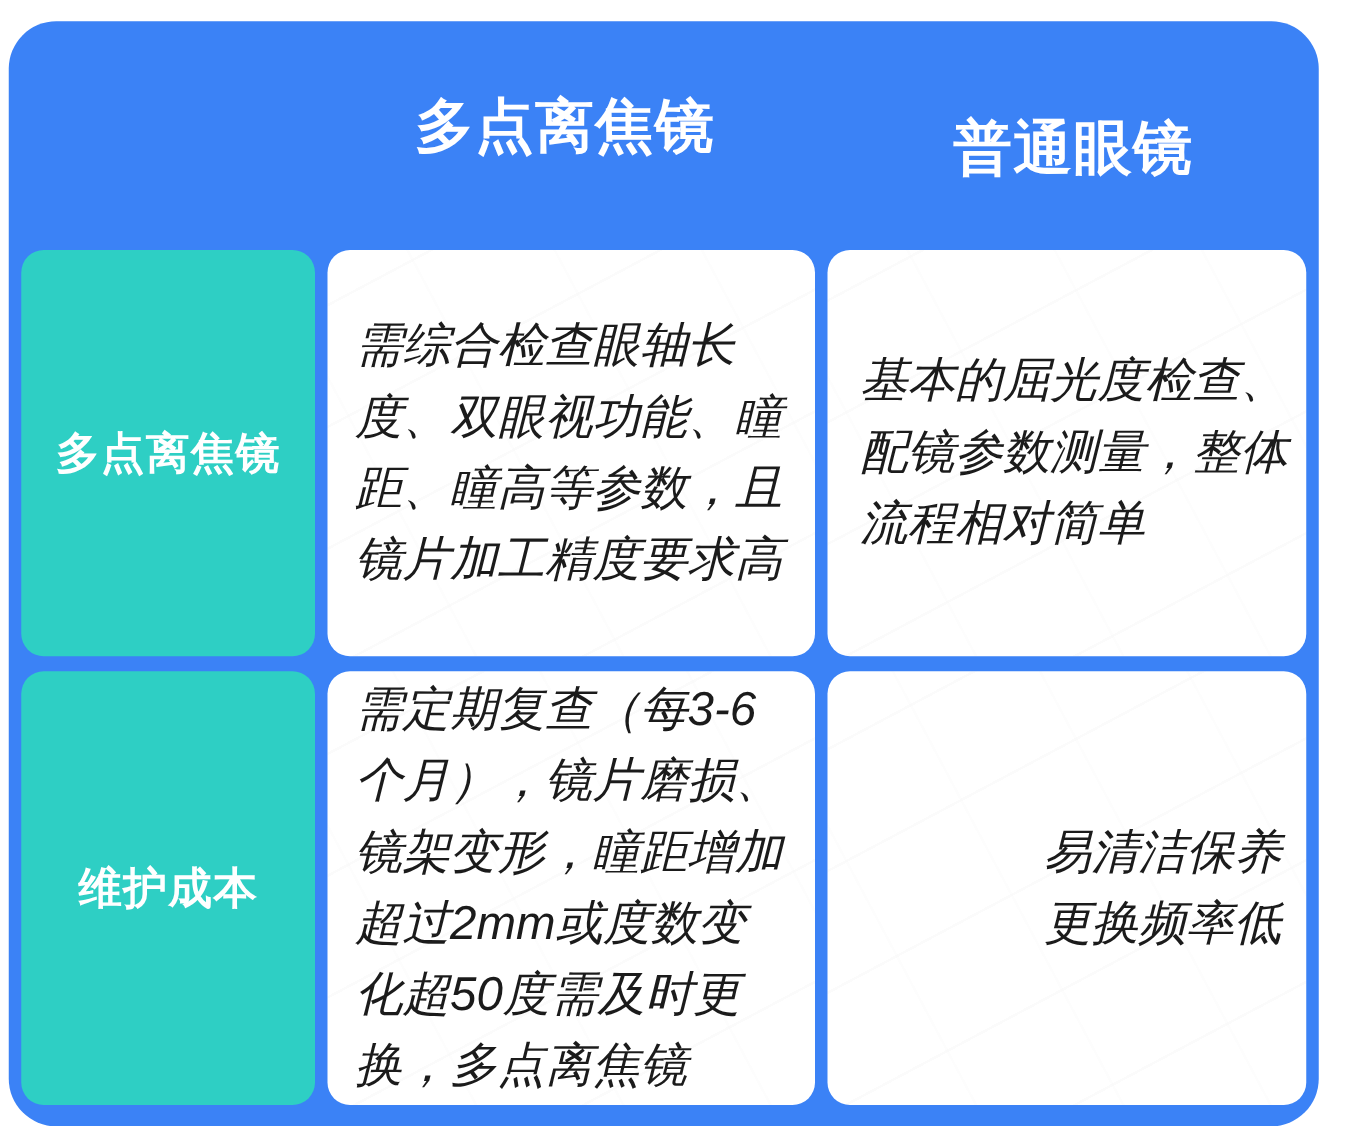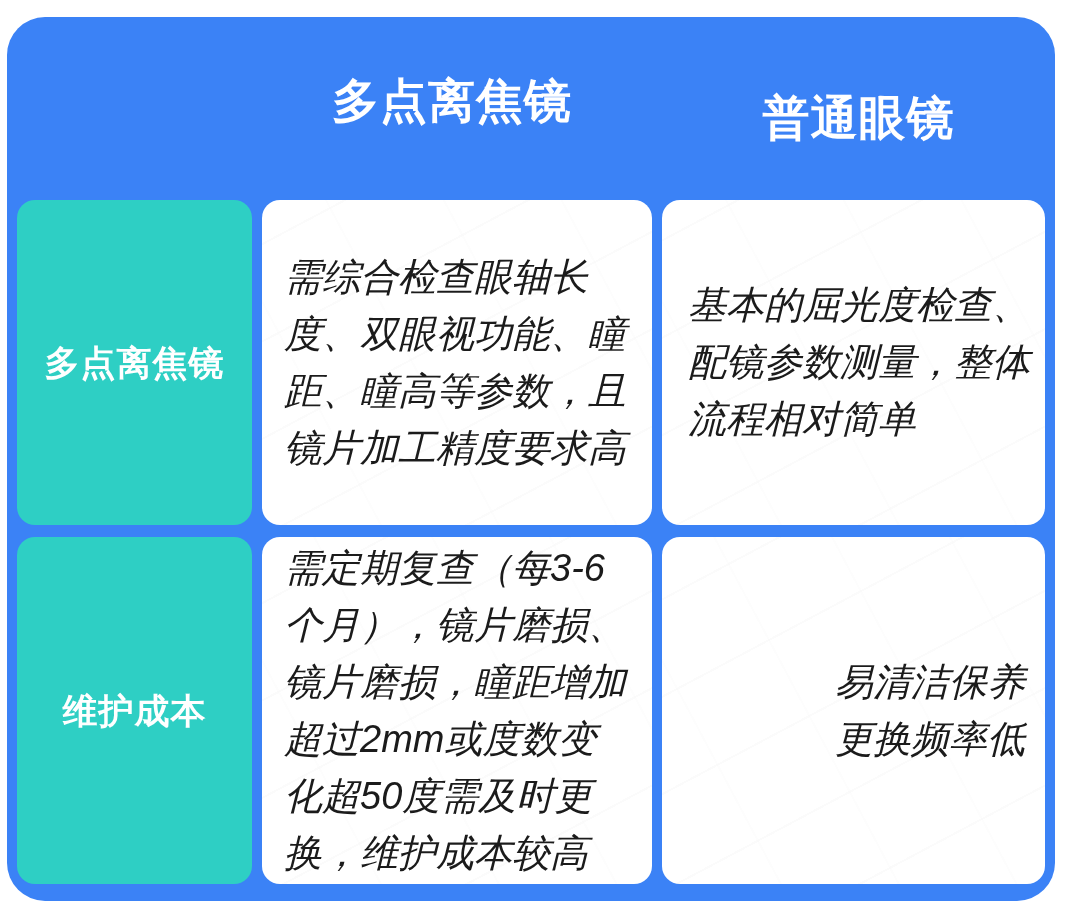--- a/index.html
+++ b/index.html
@@ -182,21 +182,21 @@
         <span class="cell-value-text">基本的屈光度检查、配镜参数测量，整体流程相对简单</span>
       </div>
     </div>
 
     <div class="data-row row-1">
       <div class="cell cell-label">
         <span class="cell-label-text">维护成本</span>
       </div>
       <div class="cell cell-value col-a">
         <div class="watermark"></div>
-        <span class="cell-value-text">需定期复查（每3-6个月），镜片磨损、镜片磨损，瞳距增加超过2mm或度数变化超50度需及时更换，维护成本较高</span>
+        <span class="cell-value-text">需定期复查（每3-6个月），镜片磨损、镜架变形，瞳距增加超过2mm或度数变化超50度需及时更换，多点离焦镜</span>
       </div>
       <div class="cell cell-value col-b centered">
         <div class="watermark"></div>
         <span class="cell-value-text">易清洁保养
 更换频率低</span>
       </div>
     </div>
 
   </div>
 </div>

